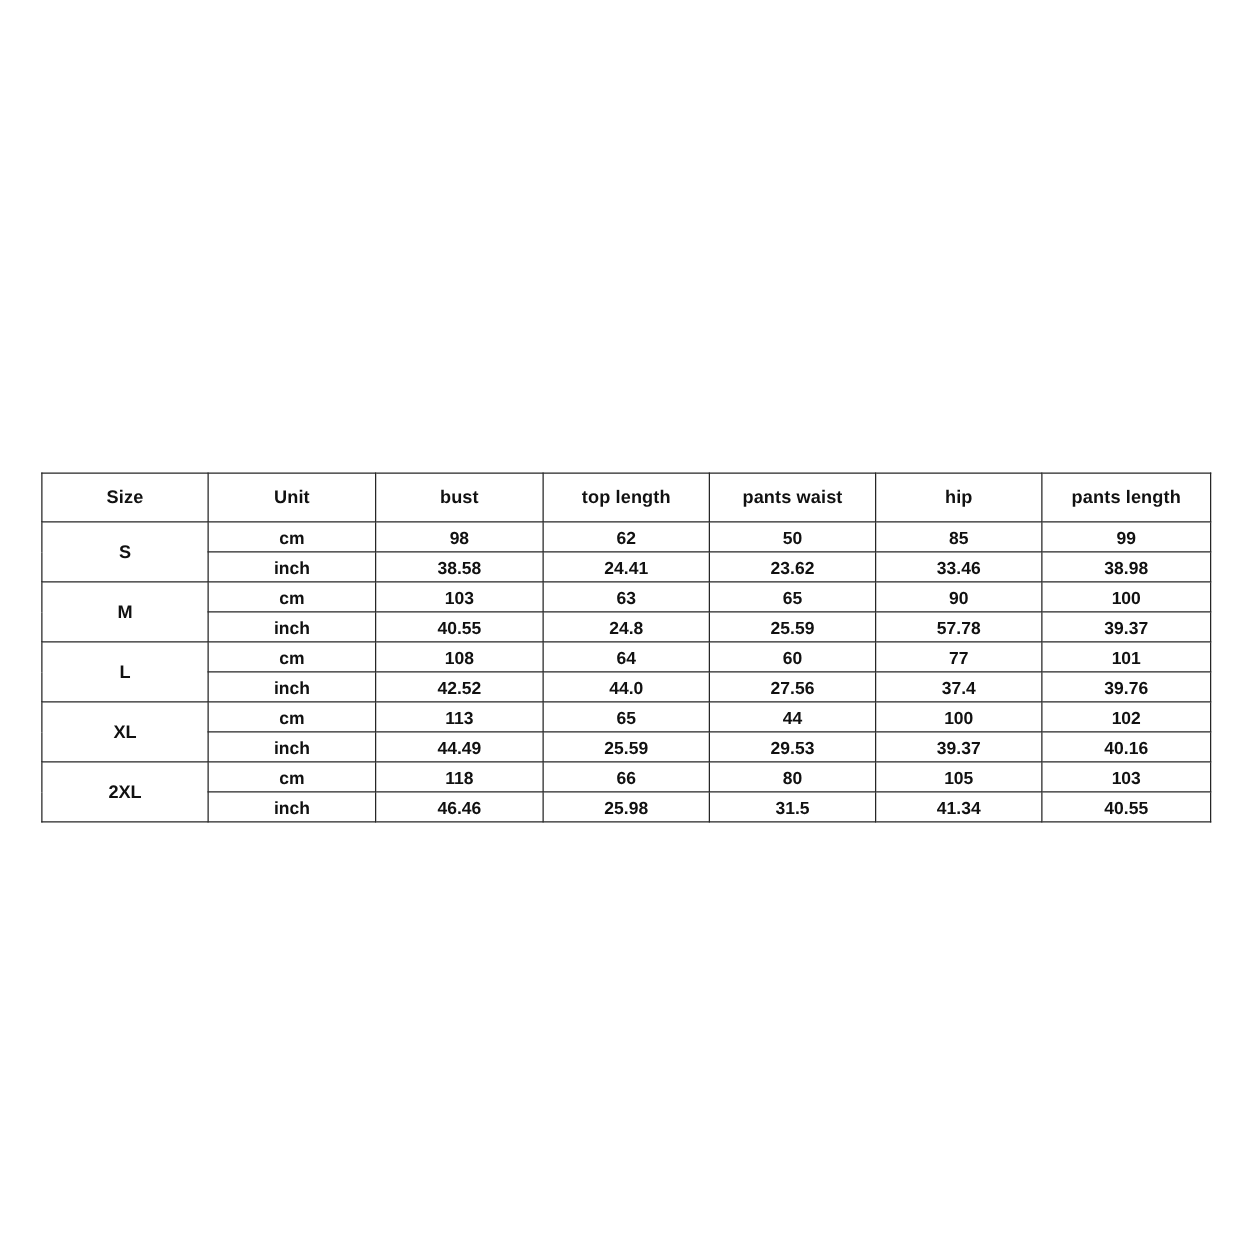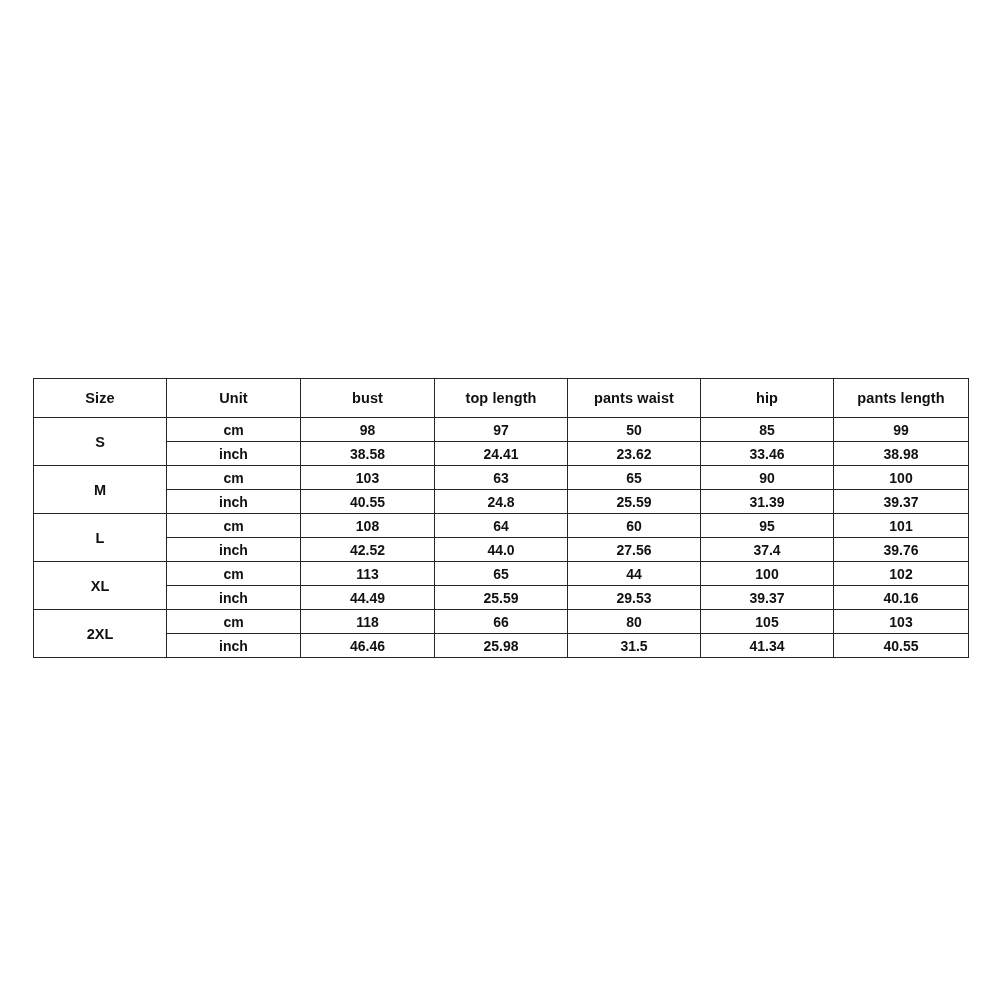--- a/index.html
+++ b/index.html
@@ -84,21 +84,21 @@
         <th>hip</th>
         <th>pants length</th>
       </tr>
     </thead>
     <tbody>
 
       <tr>
         <td class="size-cell" rowspan="2">S</td>
         <td>cm</td>
         <td>98</td>
-        <td>97</td>
+        <td>62</td>
         <td>50</td>
         <td>85</td>
         <td>99</td>
       </tr>
       <tr>
         <td>inch</td>
         <td>38.58</td>
         <td>24.41</td>
         <td>23.62</td>
         <td>33.46</td>
@@ -112,31 +112,31 @@
         <td>63</td>
         <td>65</td>
         <td>90</td>
         <td>100</td>
       </tr>
       <tr>
         <td>inch</td>
         <td>40.55</td>
         <td>24.8</td>
         <td>25.59</td>
-        <td>31.39</td>
+        <td>57.78</td>
         <td>39.37</td>
       </tr>
 
       <tr>
         <td class="size-cell" rowspan="2">L</td>
         <td>cm</td>
         <td>108</td>
         <td>64</td>
         <td>60</td>
-        <td>95</td>
+        <td>77</td>
         <td>101</td>
       </tr>
       <tr>
         <td>inch</td>
         <td>42.52</td>
         <td>44.0</td>
         <td>27.56</td>
         <td>37.4</td>
         <td>39.76</td>
       </tr>

